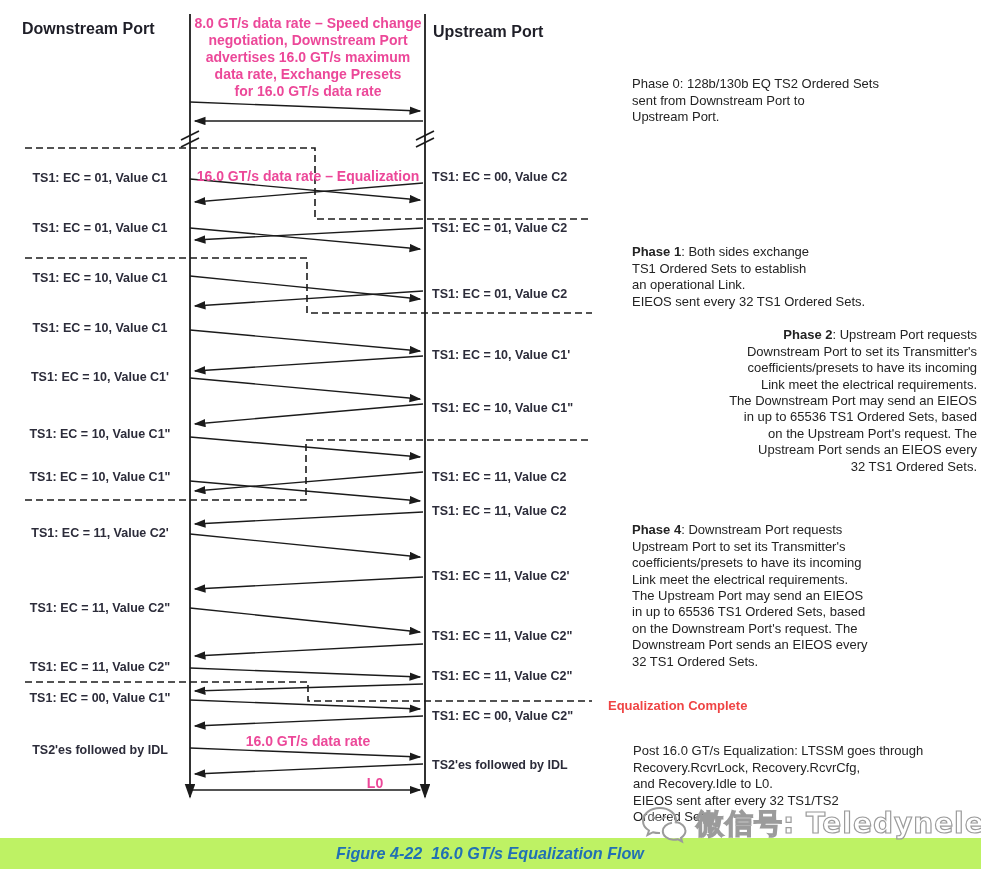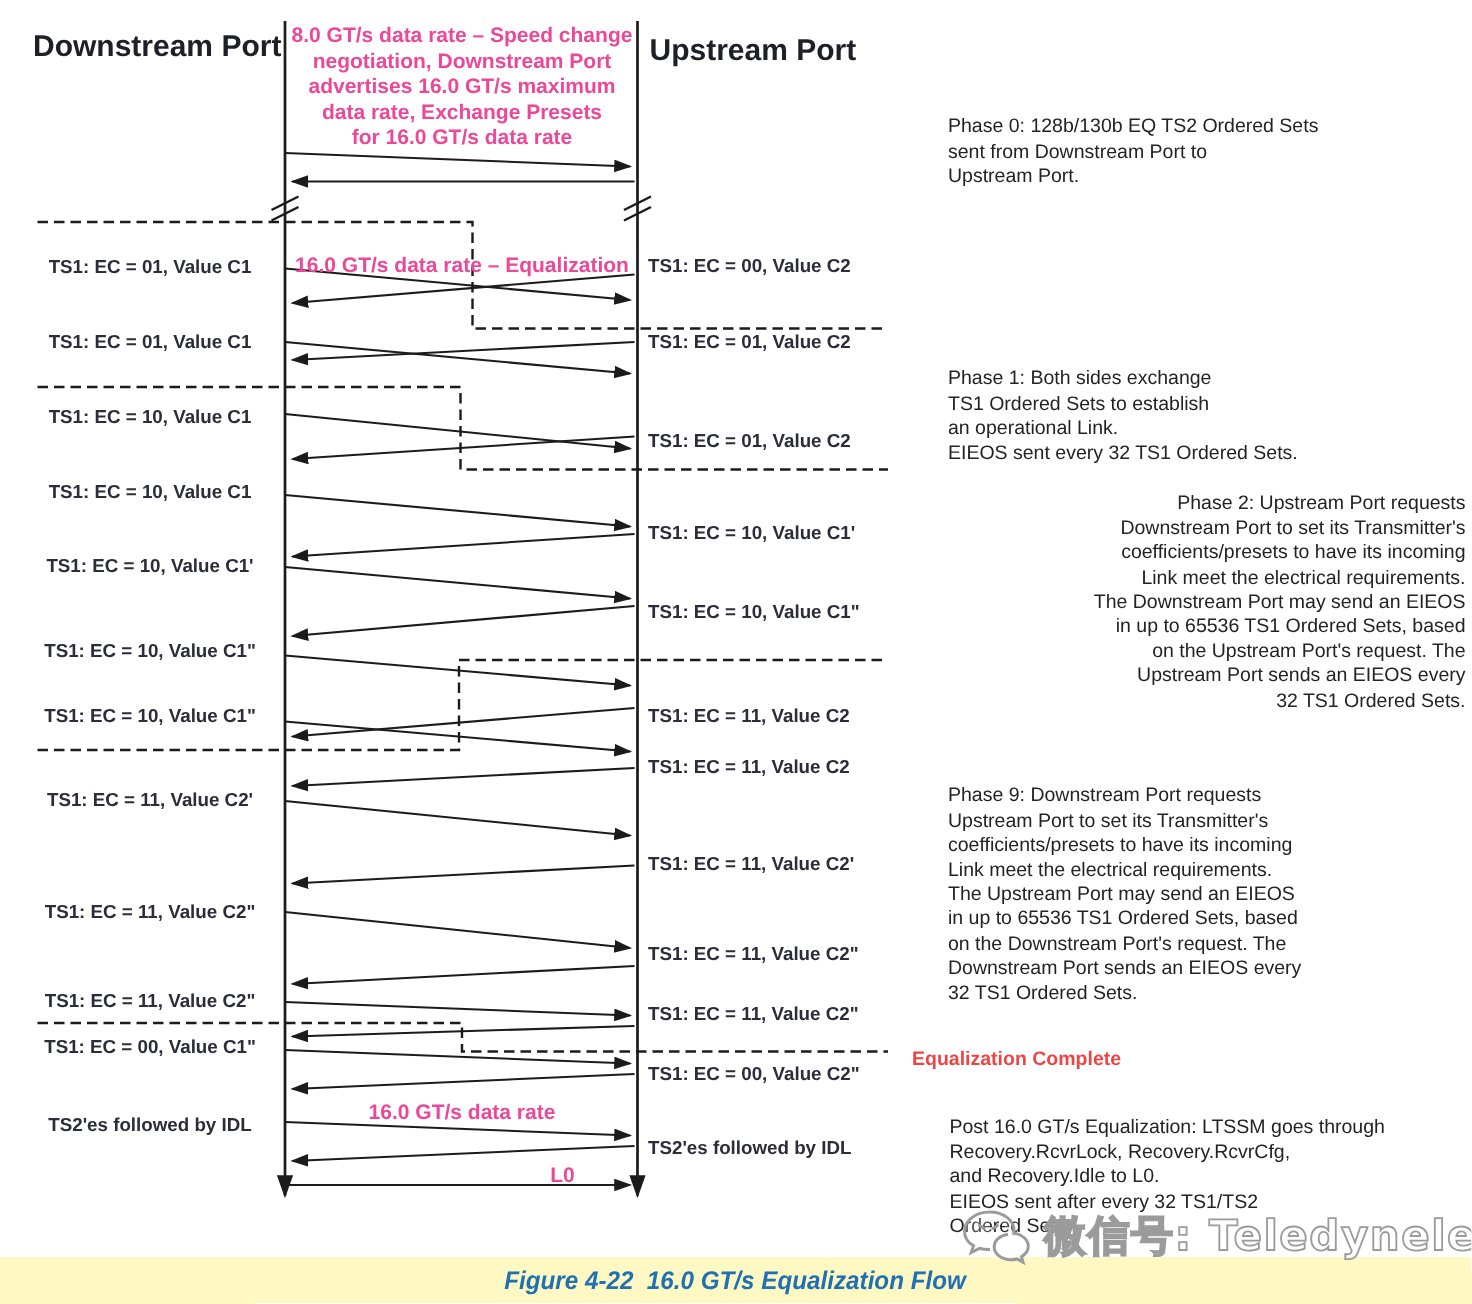--- a/index.html
+++ b/index.html
@@ -2,30 +2,30 @@
 <html><head>
 <meta charset="utf-8">
 <style>
   html,body{margin:0;padding:0;background:#ffffff;}
   .stage{
     position:relative;width:981px;height:869px;background:#ffffff;overflow:hidden;
     font-family:"Liberation Sans","DejaVu Sans",sans-serif;color:#222;
   }
   .abs{position:absolute;}
   svg{display:block;}
-  .port-title{font-size:20px;font-weight:bold;color:#1f1f28;white-space:nowrap;}
+  .port-title{font-size:16px;font-weight:bold;color:#1f1f28;white-space:nowrap;}
   .note{font-size:14px;font-weight:bold;color:#ec4899;text-align:center;white-space:pre-line;line-height:17px;}
   .ts-label{font-size:12.5px;font-weight:bold;color:#2c2c3a;white-space:nowrap;line-height:15px;}
   .ts-left{left:18px;width:164px;text-align:center;}
   .ts-right{left:432px;width:178px;text-align:left;}
   .phase{left:632px;width:345px;font-size:13px;line-height:16.4px;color:#232323;white-space:pre-line;}
-  .phase .b{font-weight:normal;}
+  .phase .b{font-weight:bold;}
   .bold-note{font-weight:bold;font-size:13px;color:#ef4444;white-space:nowrap;}
   .caption-bar{
-    left:0;top:838px;width:981px;height:31px;background:#fef9c3;
+    left:0;top:838px;width:981px;height:31px;background:#bef264;
     display:flex;align-items:center;justify-content:center;
   }
   .caption-text{
     font-size:17px;font-style:italic;font-weight:bold;color:#2170b4;
     transform:scaleX(0.95);white-space:pre;
   }
   .watermark{left:640px;top:804px;display:flex;align-items:center;gap:8px;z-index:5;}
   .watermark-text{
     font-size:28px;font-weight:bold;color:rgba(255,255,255,0.25);
     -webkit-text-stroke:1.2px #9b9b9b;white-space:nowrap;letter-spacing:1px;
@@ -155,21 +155,21 @@
 Downstream Port to set its Transmitter's
 coefficients/presets to have its incoming
 Link meet the electrical requirements.
 The Downstream Port may send an EIEOS
 in up to 65536 TS1 Ordered Sets, based
 on the Upstream Port's request. The
 Upstream Port sends an EIEOS every
 32 TS1 Ordered Sets.</span>
   </div>
   <div class="abs phase" style="top:506px;">
-    <span class="b">Phase 9</span><span>: Downstream Port requests
+    <span class="b">Phase 4</span><span>: Downstream Port requests
 Upstream Port to set its Transmitter's
 coefficients/presets to have its incoming
 Link meet the electrical requirements.
 The Upstream Port may send an EIEOS
 in up to 65536 TS1 Ordered Sets, based
 on the Downstream Port's request. The
 Downstream Port sends an EIEOS every
 32 TS1 Ordered Sets.</span>
   </div>
   <div class="abs bold-note" style="left:608px;top:698px;">Equalization Complete</div>

